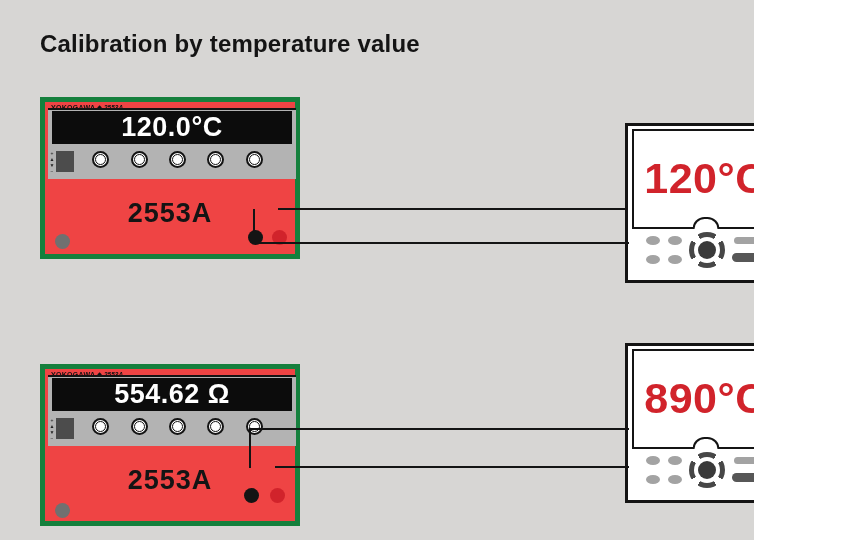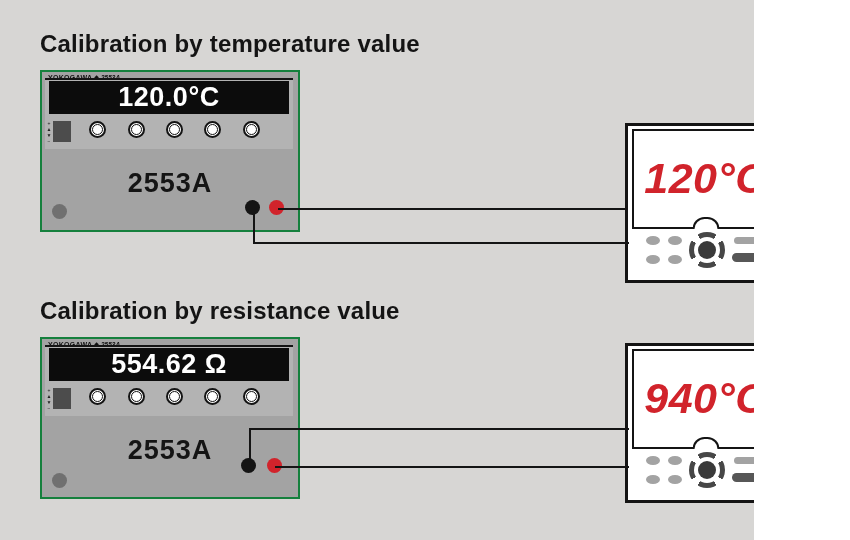--- a/index.html
+++ b/index.html
@@ -2,21 +2,21 @@
 <html><head>
 <meta charset="utf-8">
 <style>
   html,body{margin:0;padding:0;}
   body{font-family:"Liberation Sans", sans-serif;}
   .canvas{position:relative;width:754px;height:540px;background:#d7d6d4;overflow:hidden;}
 
   .heading{position:absolute;left:40px;font-weight:bold;font-size:24px;color:#141414;letter-spacing:0.2px;}
 
   
-  .src-dev{position:absolute;width:260px;height:162px;background:#a3a3a3;border:2px solid #15803d;box-sizing:border-box;}
+  .src-dev{position:absolute;width:260px;height:162px;background:#ef4444;border:5px solid #15803d;box-sizing:border-box;margin-top:27px;}
   .brandline{position:absolute;left:6px;top:1px;font-size:7px;color:#111;white-space:nowrap;}
   .brand{font-weight:bold;letter-spacing:0.3px;}
   .diamond{font-size:6px;vertical-align:1px;}
   .bmodel{font-style:italic;font-weight:bold;font-size:6.5px;}
   .panel{position:absolute;left:3px;top:6px;width:248px;height:71px;background:#b3b3b3;border-top:2px solid #141414;box-sizing:border-box;}
   .display{position:absolute;left:4px;top:1px;width:240px;height:33px;background:#0c0c0c;text-align:center;}
   .dispval{display:block;line-height:33px;color:#ffffff;font-weight:bold;font-size:27px;letter-spacing:0.5px;}
   .sidemarks{position:absolute;left:1px;top:40px;width:6px;font-size:5px;line-height:1.2;color:#222;white-space:pre-line;text-align:center;}
   .updown{position:absolute;left:8px;top:41px;width:18px;height:21px;background:#4c4c4c;}
   .knob{position:absolute;top:41px;width:17px;height:17px;border-radius:50%;background:#fff;border:2px solid #141414;box-sizing:border-box;}
@@ -28,21 +28,21 @@
   .dot.black{background:#141414;}
   .dot.red{background:#d1232b;}
   #src1 .d-gray{left:10px;top:132px;}
   #src1 .t-black{left:203px;top:128px;}
   #src1 .t-red{left:227px;top:128px;}
   #src2 .d-gray{left:10px;top:134px;}
   #src2 .t-black{left:199px;top:119px;}
   #src2 .t-red{left:225px;top:119px;}
 
   
-  .cal-dev{position:absolute;width:160px;height:160px;background:#ffffff;border:3px solid #141414;box-sizing:border-box;font-style:italic;}
+  .cal-dev{position:absolute;width:160px;height:160px;background:#ffffff;border:3px solid #141414;box-sizing:border-box;}
   .cal-display{position:absolute;left:4px;top:3px;width:147px;height:100px;border:2px solid #141414;box-sizing:border-box;background:#fff;text-align:center;}
   .calval{display:block;line-height:94px;font-weight:bold;font-size:43px;color:#d1232b;letter-spacing:0.5px;}
   .notch{position:absolute;left:50%;bottom:-2px;transform:translateX(-50%);width:27px;height:12px;background:#ffffff;border:2px solid #141414;border-bottom:none;border-radius:14px 14px 0 0;box-sizing:border-box;}
   .ebtn{position:absolute;width:14px;height:9px;border-radius:50%;background:#a3a3a3;}
   .e1{left:18px;top:110px;}.e2{left:40px;top:110px;}.e3{left:18px;top:129px;}.e4{left:40px;top:129px;}
   .navpad{position:absolute;left:61px;top:106px;width:36px;height:36px;}
   .navring{position:absolute;inset:0;border-radius:50%;
     background:conic-gradient(from -31deg,#474747 0deg 62deg,#ffffff 62deg 90deg,#474747 90deg 152deg,#ffffff 152deg 180deg,#474747 180deg 242deg,#ffffff 242deg 270deg,#474747 270deg 332deg,#ffffff 332deg 360deg);}
   .navring::after{content:"";position:absolute;inset:5px;background:#ffffff;border-radius:50%;}
   .navcenter{position:absolute;inset:9px;background:#3a3a3a;border-radius:50%;}
@@ -103,21 +103,20 @@
     </div>
     <div class="wbtn light"></div>
     <div class="wbtn dark"></div>
   </div>
 
   <div class="cable" style="left:278px;top:208px;width:349px;height:2px"></div>
   <div class="cable" style="left:253px;top:209px;width:2px;height:35px"></div>
   <div class="cable" style="left:253px;top:242px;width:376px;height:2px"></div>
 
 
-  <div class="heading" style="top:297px">Calibration by resistance value</div>
 
   <div class="src-dev" id="src2" style="left:40px;top:337px">
     <div class="brandline">
       <span class="brand">YOKOGAWA</span>
       <span class="diamond">◆</span>
       <span class="bmodel">2553A</span>
     </div>
     <div class="panel">
       <div class="display">
         <span class="dispval">554.62 Ω</span>
@@ -134,21 +133,21 @@
       <div class="knob k5"></div>
     </div>
     <div class="model">2553A</div>
     <div class="dot gray d-gray"></div>
     <div class="dot black t-black"></div>
     <div class="dot red t-red"></div>
   </div>
 
   <div class="cal-dev" style="left:625px;top:343px">
     <div class="cal-display">
-      <span class="calval">940°C</span>
+      <span class="calval">890°C</span>
       <div class="notch"></div>
     </div>
     <div class="ebtn e1"></div>
     <div class="ebtn e2"></div>
     <div class="ebtn e3"></div>
     <div class="ebtn e4"></div>
     <div class="navpad">
       <div class="navring"></div>
       <div class="navcenter"></div>
     </div>

